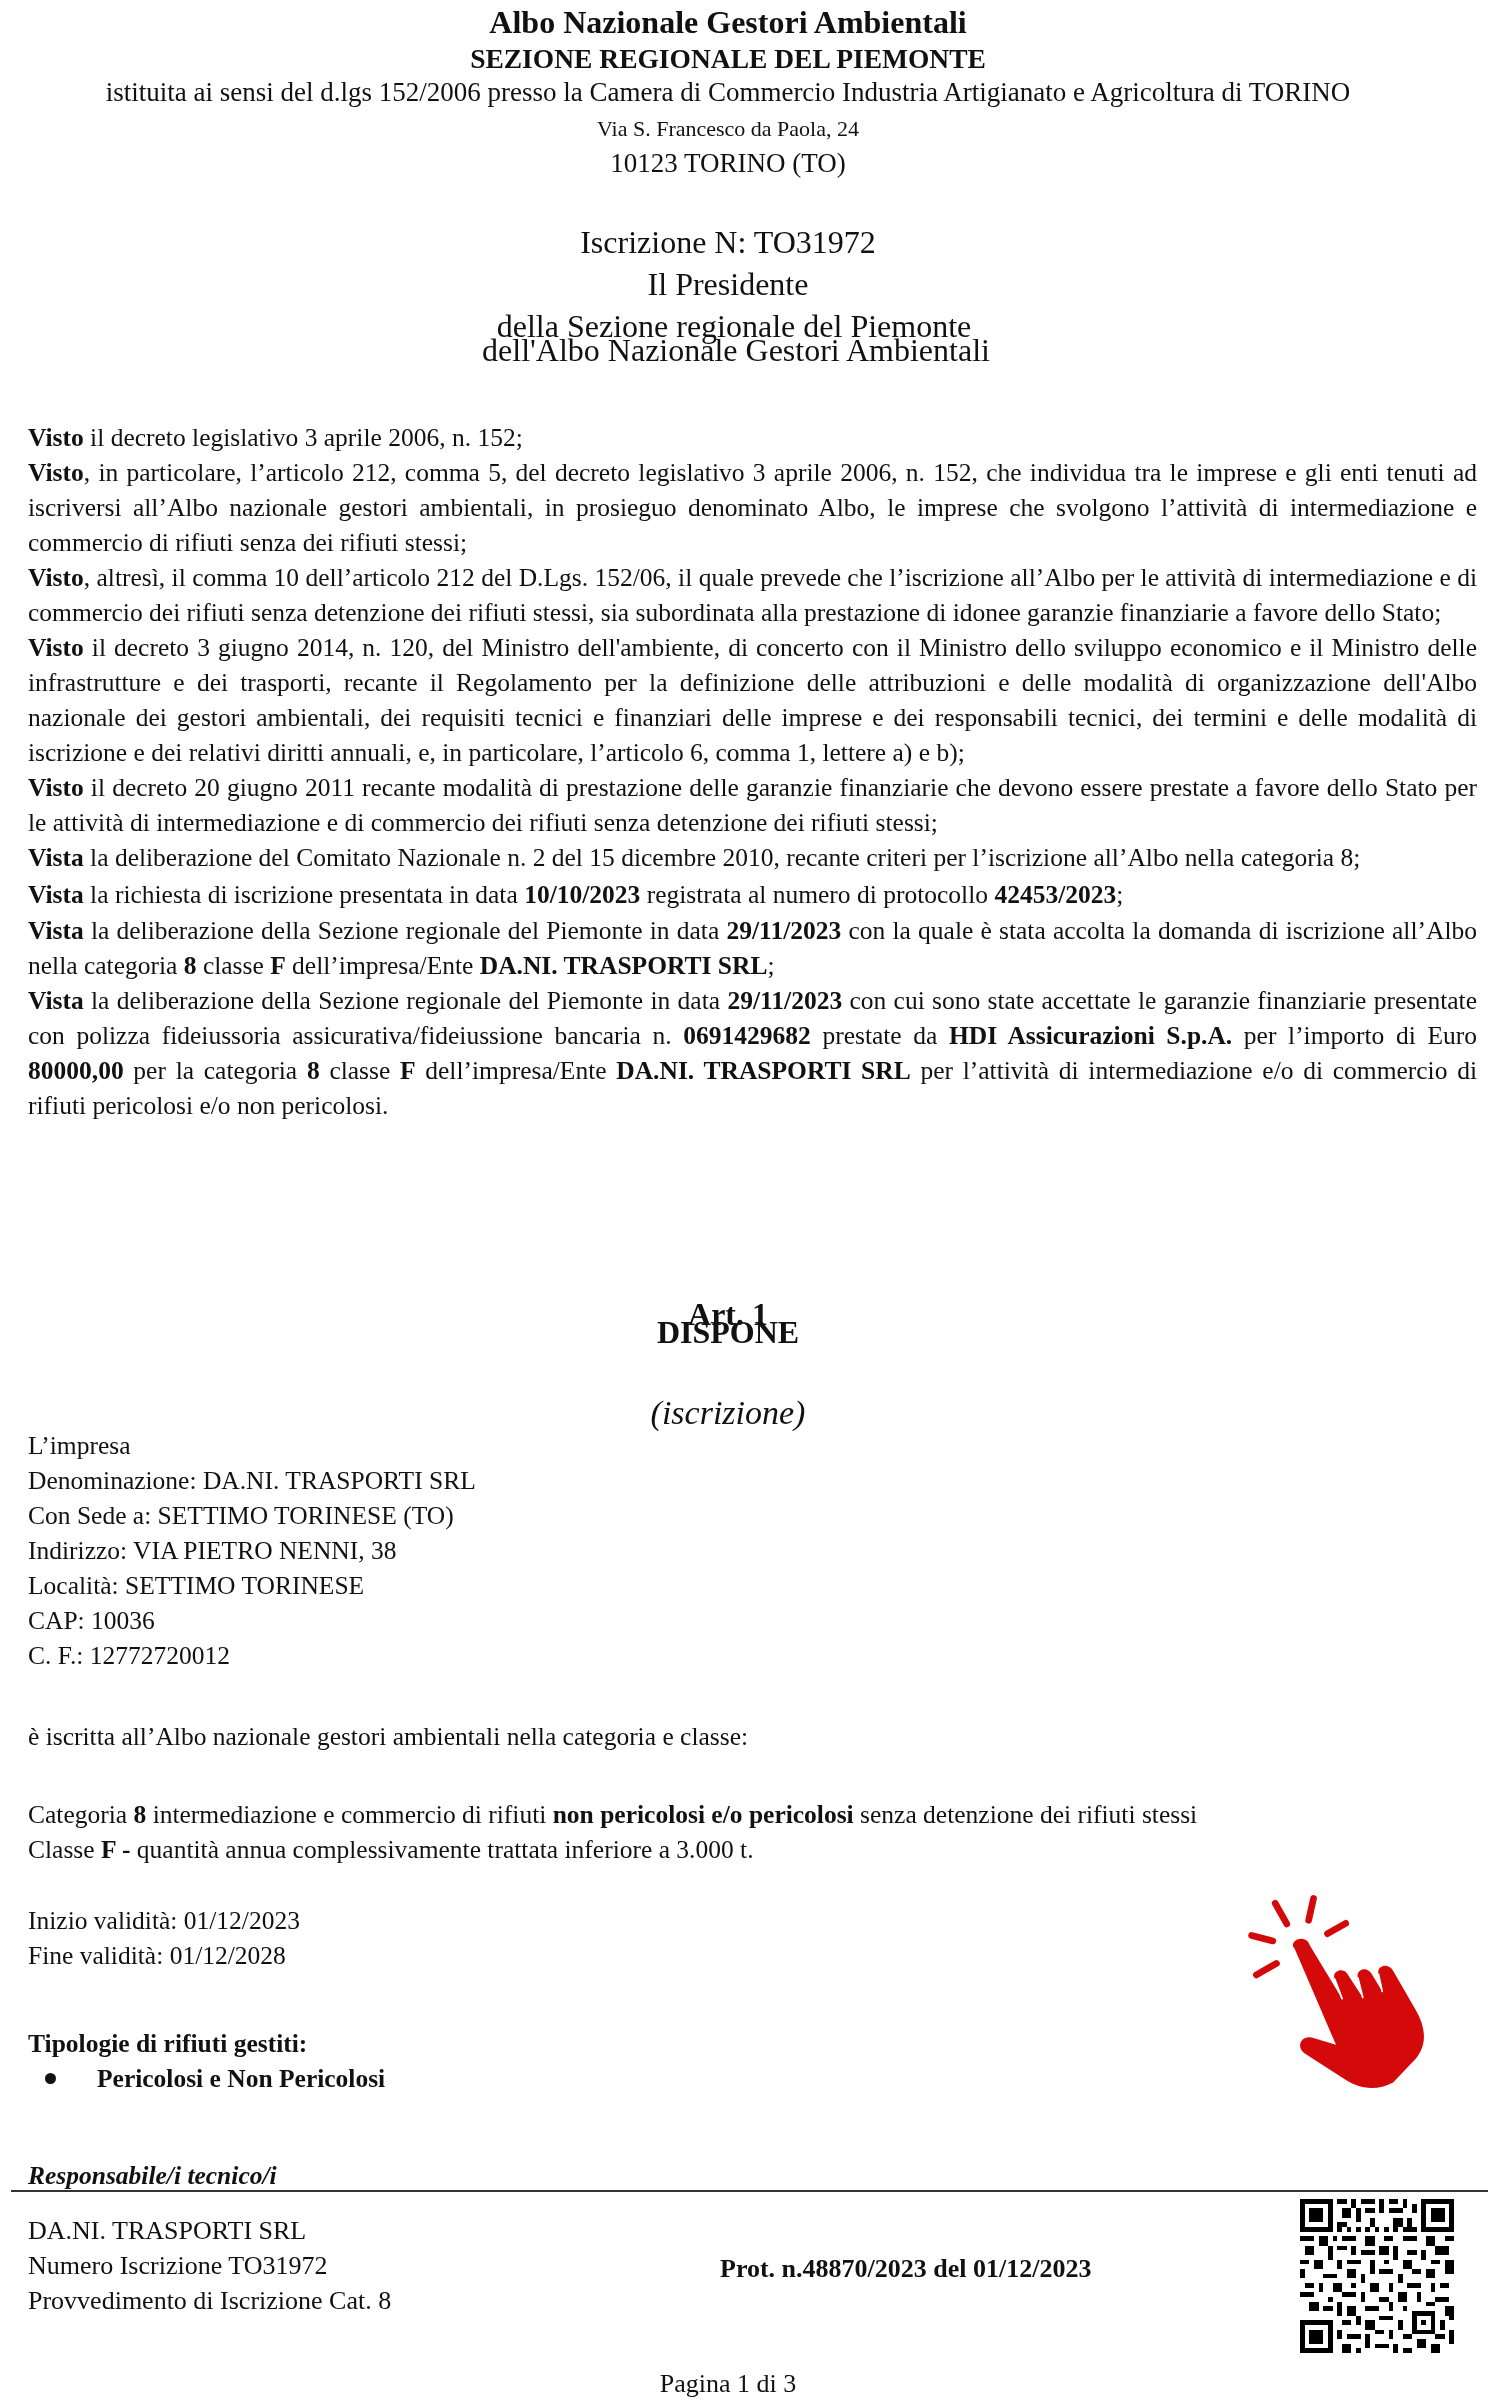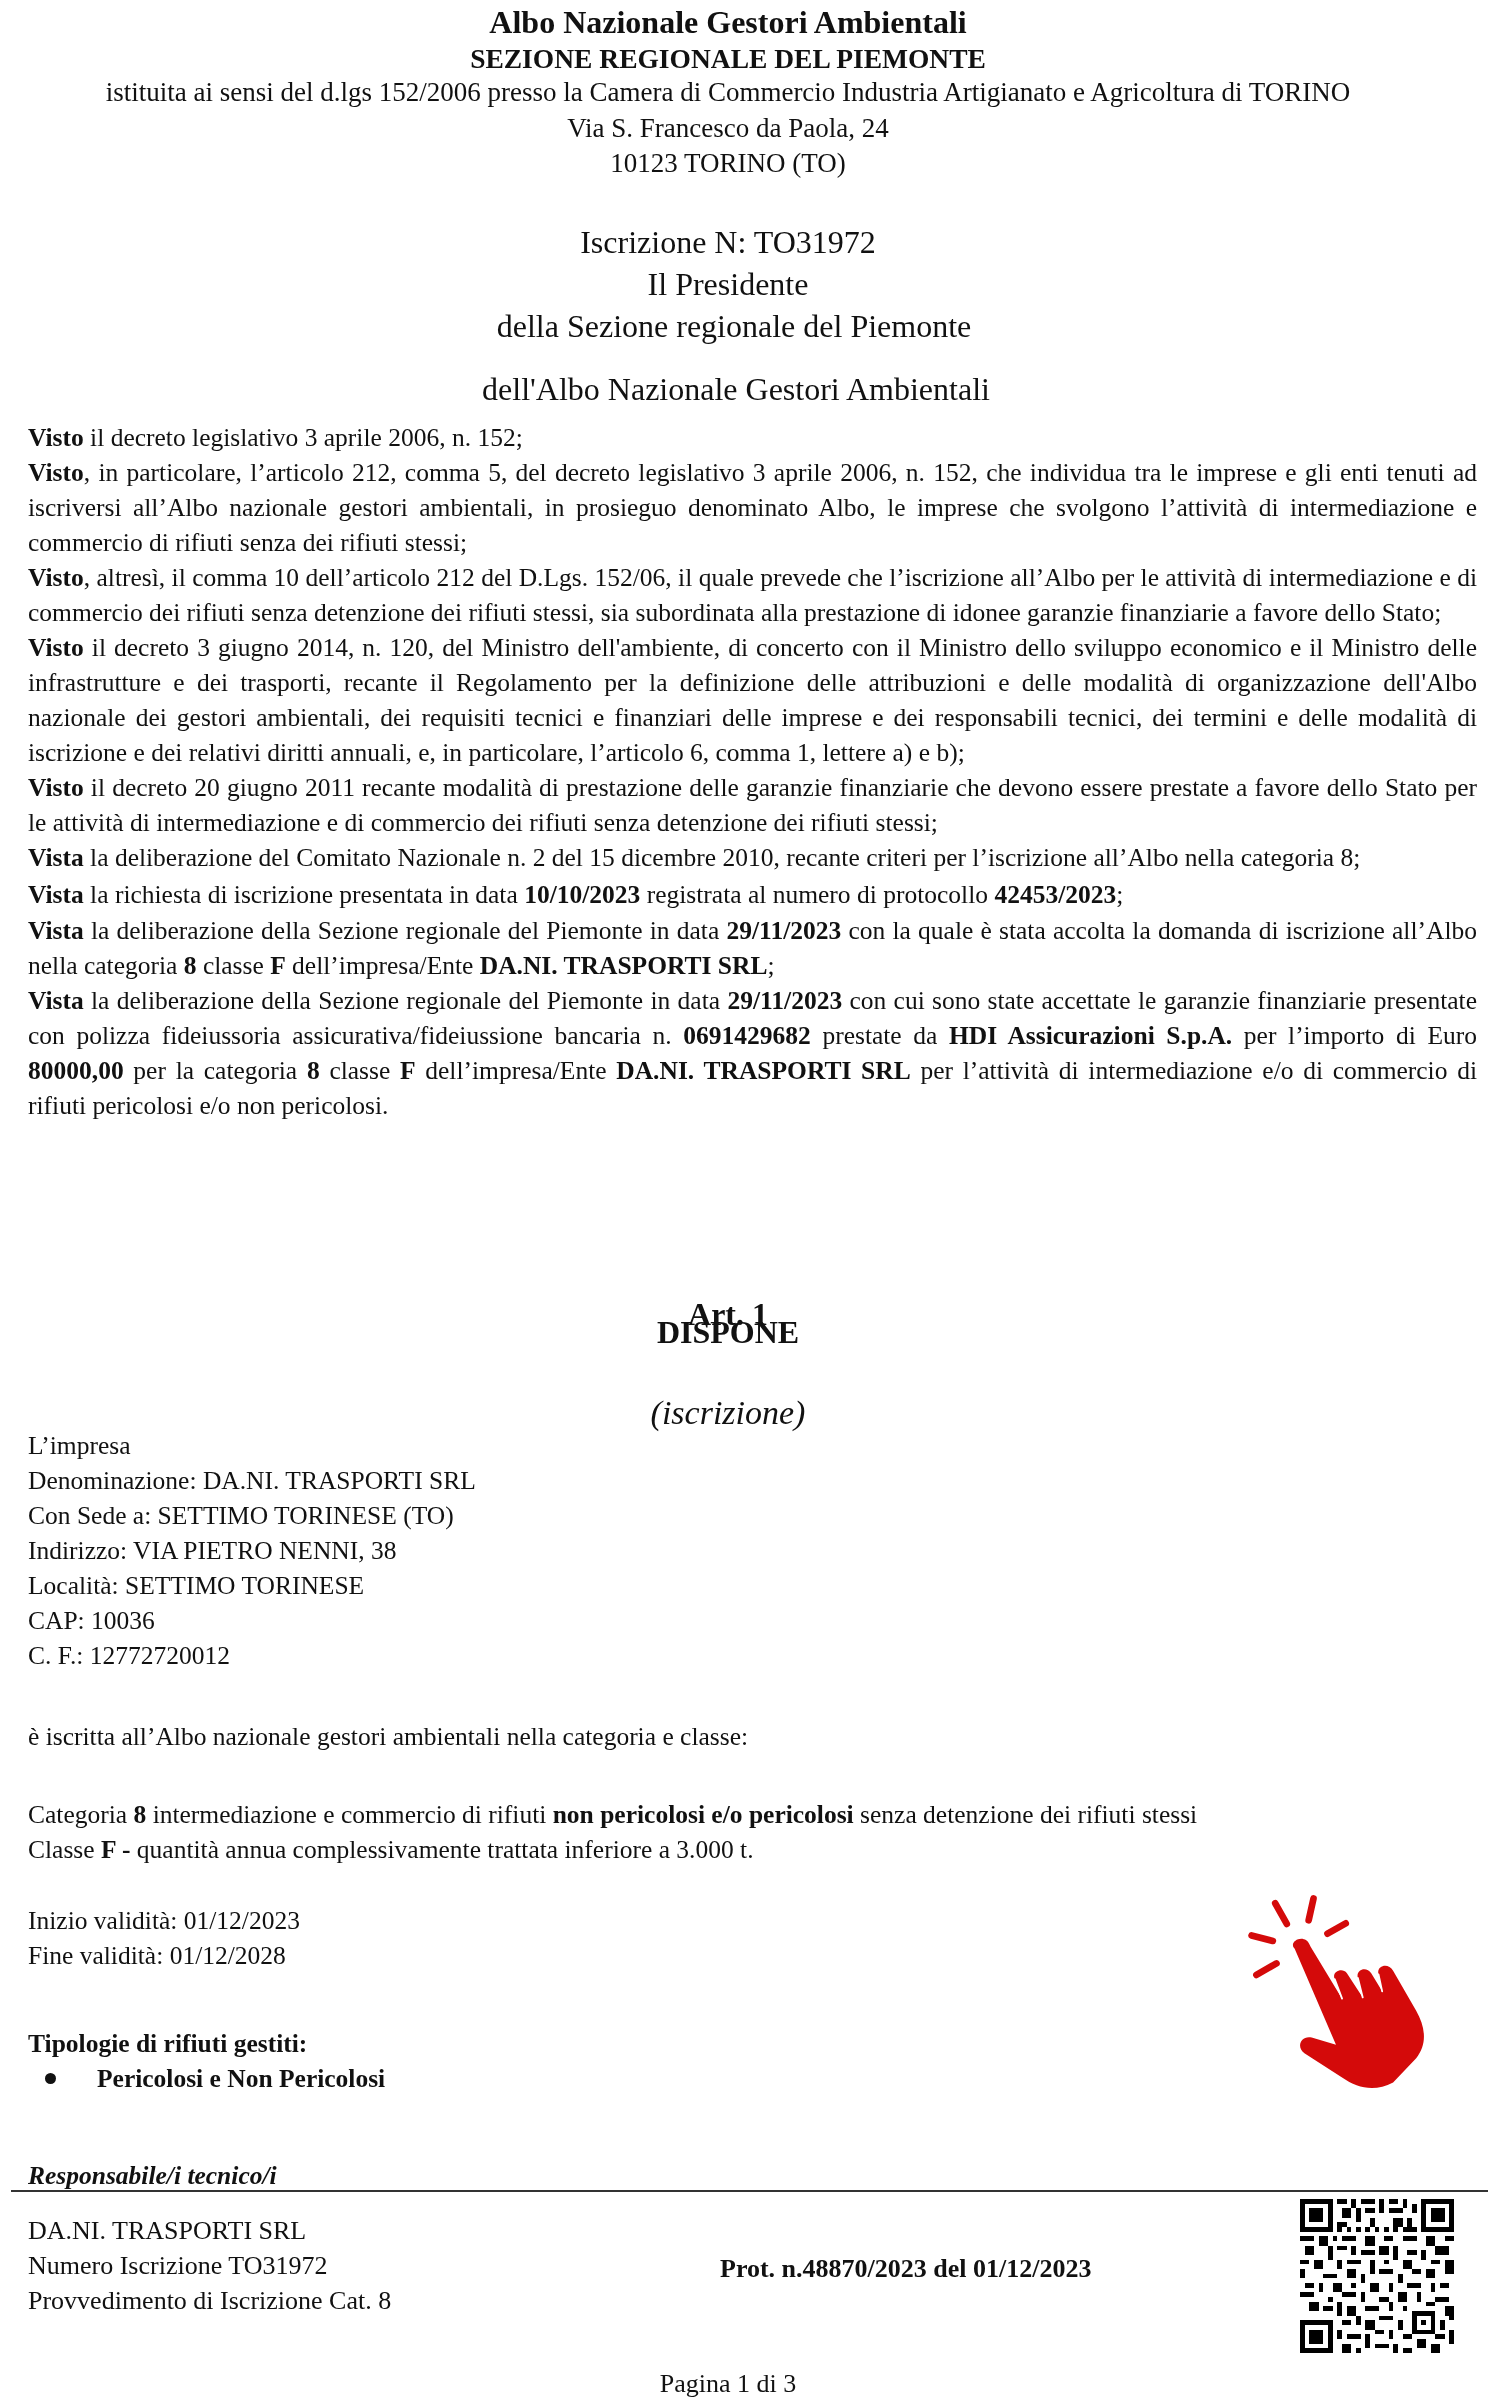--- a/index.html
+++ b/index.html
@@ -8,29 +8,29 @@
       position: relative;
       font-family: "Liberation Serif", "DejaVu Serif", serif;
       color: #111111;
     }
     .center { position: absolute; left: 0; width: 1456px; text-align: center; white-space: nowrap; }
 
     
     #hdr-title { top: 3.1px; font-size: 32px; font-weight: bold; line-height: 39px; }
     #hdr-sub { top: 41px; font-size: 27.5px; font-weight: bold; line-height: 35px; }
     #hdr-inst { top: 75px; font-size: 27px; line-height: 35px; }
-    #hdr-addr1 { top: 111px; font-size: 27px; line-height: 35px; }
+    #hdr-addr1 { top: 111px; font-size: 22px; line-height: 35px; }
     #hdr-addr2 { top: 146px; font-size: 27px; line-height: 35px; }
 
     
     .tline { font-size: 32px; font-weight: normal; line-height: 42px; }
     #t1 { top: 221px; }
     #t2 { top: 263px; }
     #t3 { top: 305px; padding-left: 12px; }
-    #t4 { top: 368px; padding-left: 16px; }
+    #t4 { top: 329px; padding-left: 16px; }
 
     
     .body-block {
       position: absolute;
       left: 28px;
       width: 1449px;
       font-size: 25.5px;
       line-height: 35px;
       text-align: justify;
     }

